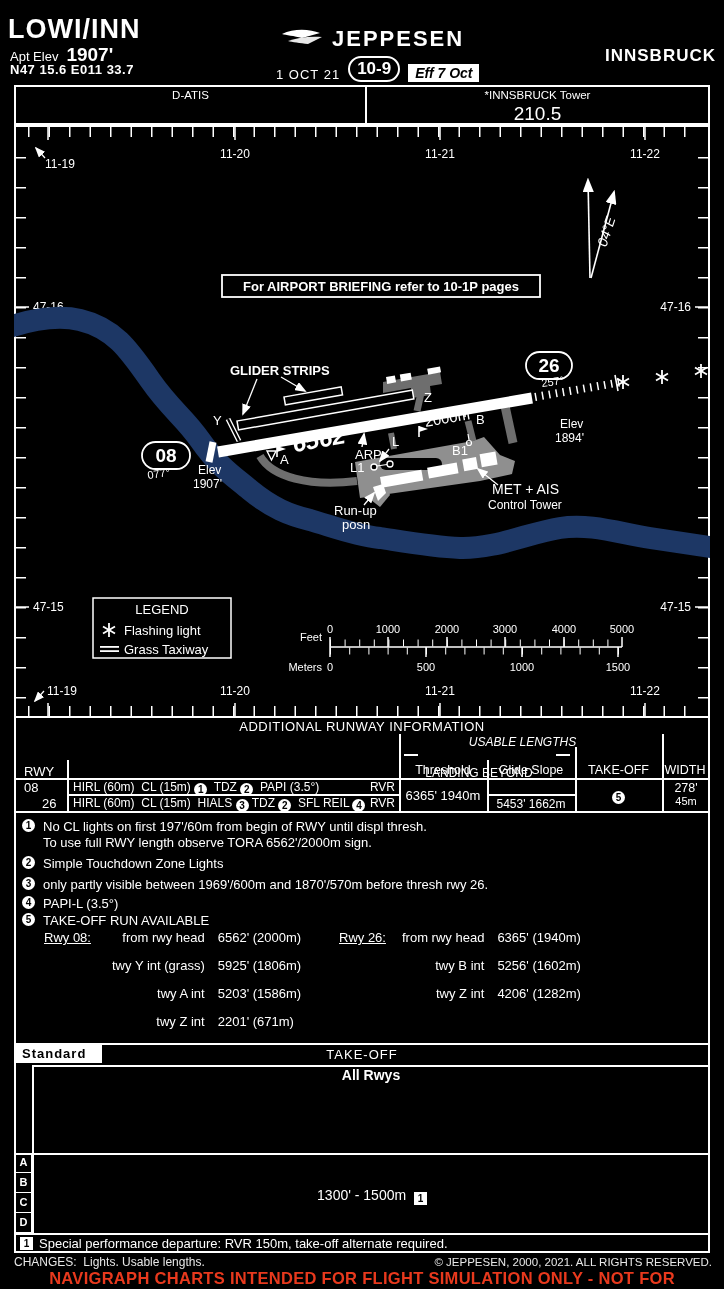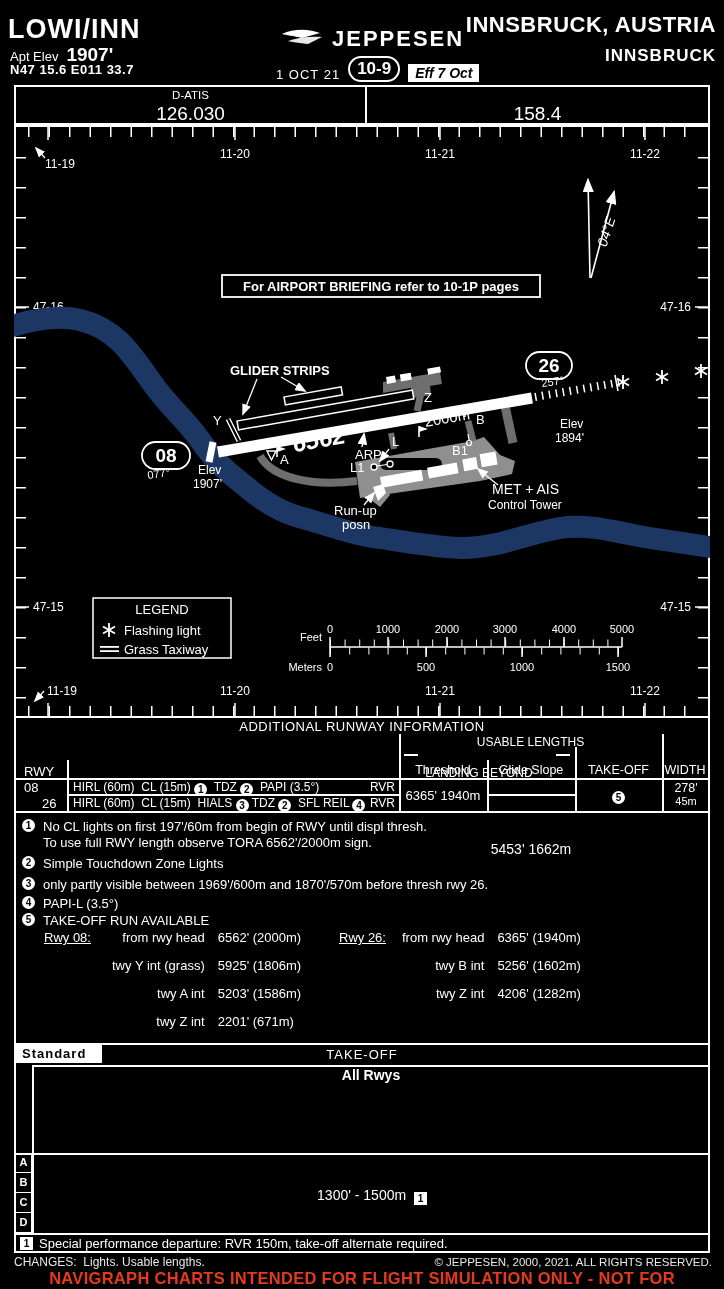--- a/index.html
+++ b/index.html
@@ -72,31 +72,30 @@
       <path d="M8 13 C18 9 32 8 42 9 L28 16 C20 15 12 14 8 13 Z" fill="#e8e8e8"></path>
     </svg>
     <span class="logotext">JEPPESEN</span>
   </div>
   <div class="abs daterow">
     <span class="date">1 OCT 21</span>
     <span class="stadium">10-9</span>
     <span class="effbadge">Eff 7 Oct</span>
   </div>
 
-  <div class="abs city">INNSBRUCK, AUSTRIA</div>
   <div class="abs aptname">INNSBRUCK</div>
 </div>
 
 <div id="comm">
   <div class="commcell left">
     <div class="commlabel">D-ATIS</div>
-    <div class="commfreq">126.030</div>
   </div>
   <div class="commcell right">
-    <div class="commfreq">158.4</div>
+    <div class="commlabel">*INNSBRUCK Tower</div>
+    <div class="commfreq">210.5</div>
   </div>
 </div>
 
 <svg id="map" viewBox="0 0 696 593">
   <defs>
     <marker id="arrow" markerWidth="9" markerHeight="7" refX="7.5" refY="3.5" orient="auto">
       <path d="M0,0 L9,3.5 L0,7 Z" fill="#fff"></path>
     </marker>
     <g id="star" stroke="#fff" stroke-width="1.8">
       <line x1="0" y1="-7" x2="0" y2="7"></line>
@@ -297,21 +296,21 @@
     <text x="608" y="508" text-anchor="middle">5000</text>
     <text x="316" y="546" text-anchor="middle">0</text>
     <text x="412" y="546" text-anchor="middle">500</text>
     <text x="508" y="546" text-anchor="middle">1000</text>
     <text x="604" y="546" text-anchor="middle">1500</text>
   </g>
 </svg>
 
 <div id="rit">
   <div class="abs ctr" style="left:0;top:1px;width:100%;font-size:13px;letter-spacing:.5px;">ADDITIONAL RUNWAY INFORMATION</div>
-  <div class="abs ctr" style="left:383px;top:17px;width:263px;font-size:12px;">USABLE LENGTHS</div>
+  <div class="abs ctr" style="left:375px;top:17px;width:263px;font-size:12px;font-style:italic;">USABLE LENGTHS</div>
   <div class="abs ctr" style="left:383px;top:48px;width:160px;font-size:12px;">LANDING BEYOND</div>
   <div class="hline" style="left:388px;top:36px;width:14px;"></div>
   <div class="hline" style="left:540px;top:36px;width:14px;"></div>
 
   <div class="abs" style="left:8px;top:46px;font-size:13px;">RWY</div>
   <div class="abs ctr" style="left:383px;top:45px;width:88px;font-size:12.5px;">Threshold</div>
   <div class="abs ctr" style="left:471px;top:45px;width:88px;font-size:12.5px;">Glide Slope</div>
   <div class="abs ctr" style="left:559px;top:45px;width:87px;font-size:12.5px;">TAKE-OFF</div>
   <div class="abs ctr" style="left:644px;top:45px;width:50px;font-size:12.5px;">WIDTH</div>
 
@@ -342,21 +341,21 @@
     <span>HIALS</span>
     <span class="numc">3</span>
     <span>TDZ</span>
     <span class="numc">2</span>&nbsp;
     <span>SFL  REIL</span>
     <span class="numc">4</span>
     <span style="float:right">RVR</span>
   </div>
 
   <div class="abs ctr" style="left:383px;top:70px;width:88px;font-size:13px;">6365' 1940m</div>
-  <div class="abs ctr" style="left:471px;top:79px;width:88px;font-size:14px;margin-top:44px;">5453'  1662m</div>
+  <div class="abs ctr" style="left:471px;top:79px;width:88px;font-size:12px;">5453'  1662m</div>
   <div class="abs ctr" style="left:559px;top:70px;width:87px;"><span class="numc">5</span></div>
   <div class="abs ctr" style="left:646px;top:63px;width:48px;font-size:12.5px;">278'</div>
   <div class="abs ctr" style="left:646px;top:77px;width:48px;font-size:11px;">45m</div>
 </div>
 
 <div id="notes">
   <div class="note" style="top:6px;">
     <span class="numc">1</span>
     <span>No CL lights on first 197'/60m from begin of RWY until displ thresh.</span>
   </div>

